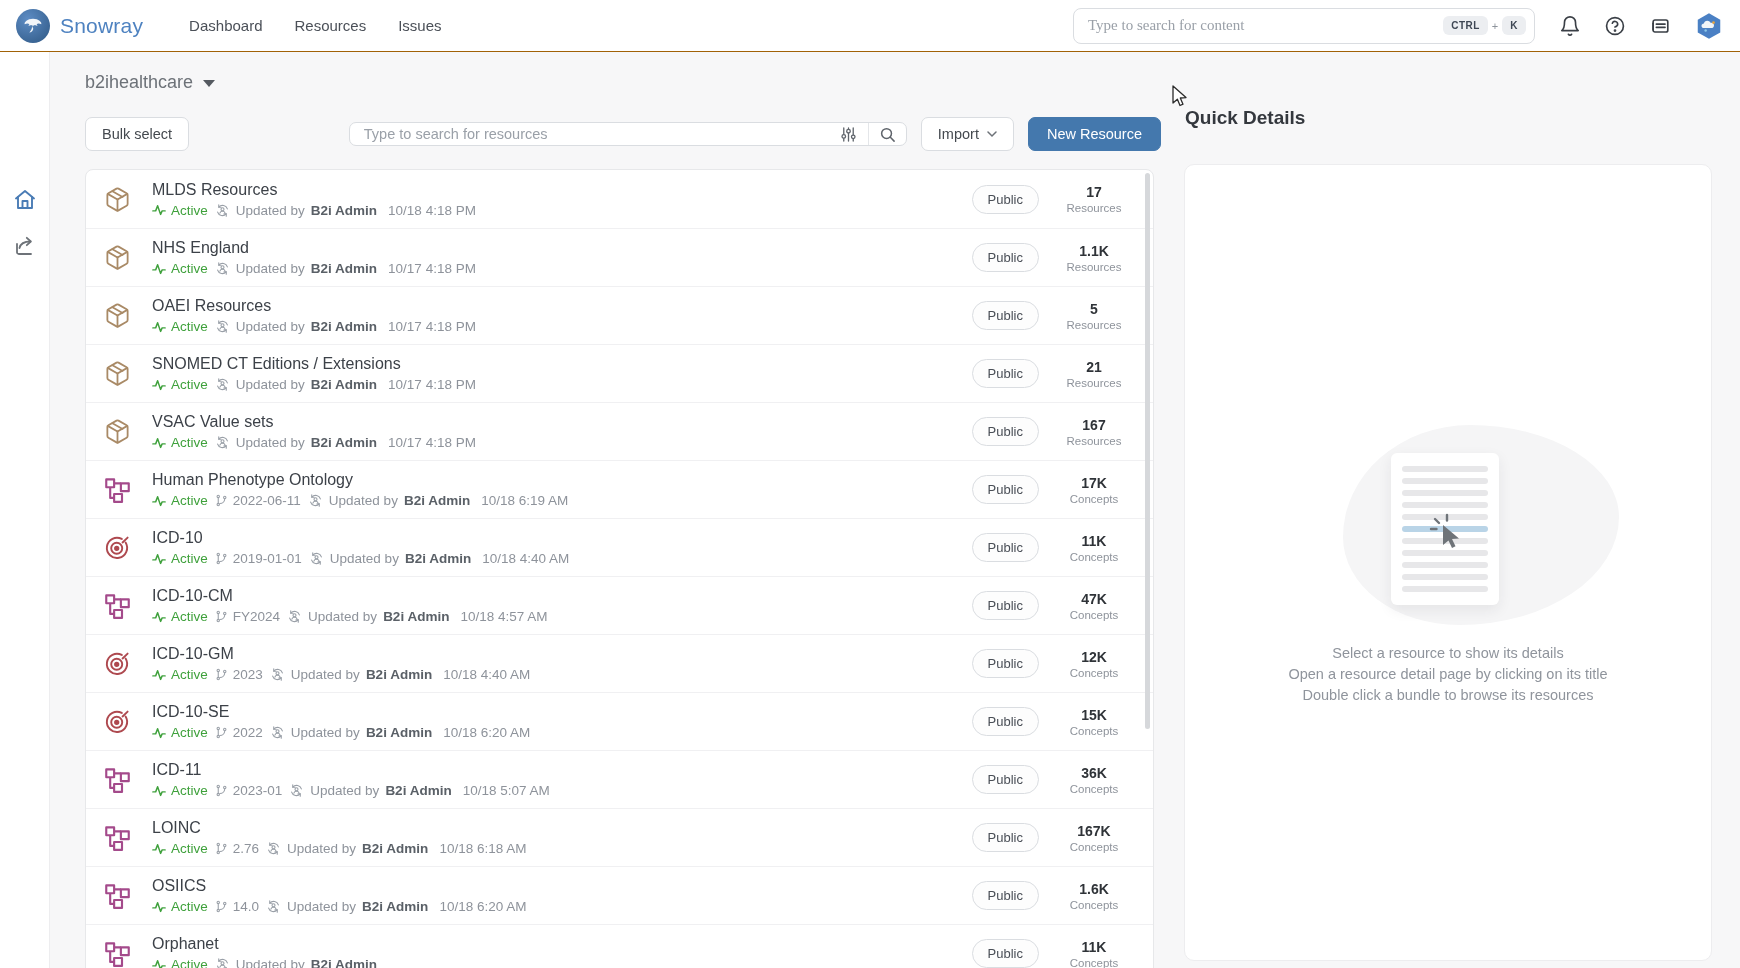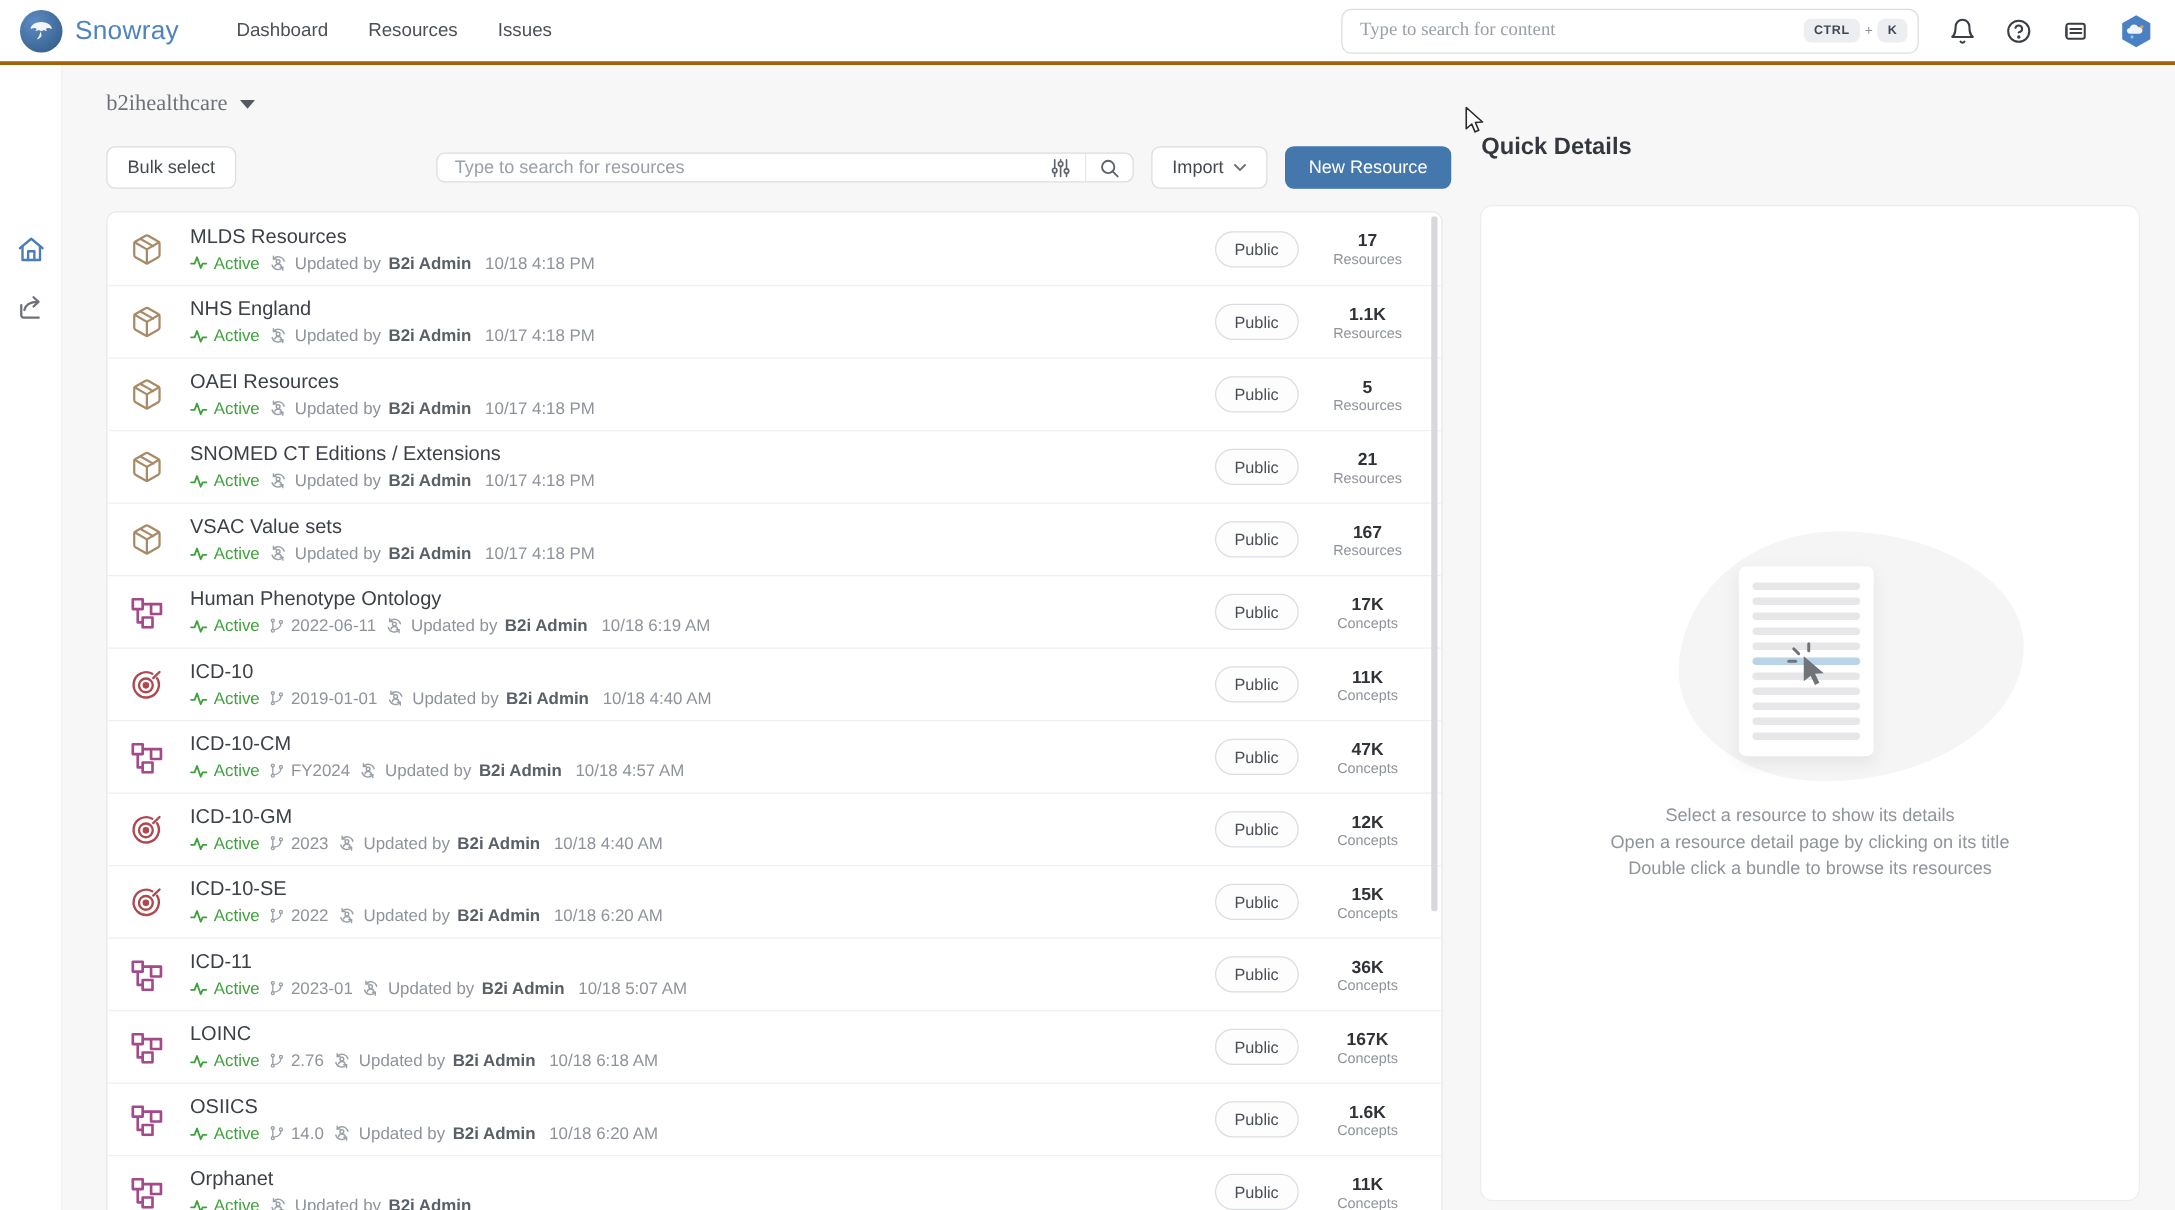--- a/index.html
+++ b/index.html
@@ -7,21 +7,21 @@
   body {
     position:relative;
     font-family:"Liberation Sans", sans-serif;
     background:#f7f7f8;
     color:#3c4148;
   }
 
   
   .navbar {
     position:absolute; left:0; top:0; width:1740px; height:52px;
-    background:#ffffff; border-bottom:3px solid #a16207;
+    background:#ffffff; border-bottom:1px solid #a16207;
     display:flex; align-items:center; padding:0 16px; z-index:20;
   }
   .brand { display:flex; align-items:center; gap:10px; cursor:pointer; }
   .brand-logo { width:34px; height:34px; border-radius:50%;
     background:radial-gradient(circle at 35% 30%, #5d8cc4, #2e5783); 
     display:flex; align-items:center; justify-content:center; }
   .brand-name { font-size:21px; color:#4e82c0; letter-spacing:.2px; }
   .nav-links { display:flex; gap:32px; margin-left:46px; }
   .nav-link { font-size:15px; color:#4b5058; cursor:pointer; }
   .nav-search {
@@ -44,21 +44,21 @@
     background:#ffffff; border-right:1px solid #ededef;
     display:flex; flex-direction:column; align-items:center; padding-top:136px; gap:22px;
   }
   .side-icon { width:24px; height:24px; cursor:pointer; display:flex; }
   .side-icon.home { color:#4a7cb5; }
   .side-icon.share { color:#6d7278; }
 
   
   .workspace {
     position:absolute; left:85px; top:72px;
-    display:flex; align-items:center; gap:10px; cursor:pointer;font-family:Liberation Serif, serif;
+    display:flex; align-items:center; gap:10px; cursor:pointer;
   }
   .workspace-name { font-size:18px; color:#6d7278; }
   .caret-down { width:0; height:0; border-left:6px solid transparent;
     border-right:6px solid transparent; border-top:7px solid #555a61; margin-top:2px; }
 
   
   .toolbar { position:absolute; left:85px; top:116px; width:1076px; height:36px;
     display:flex; align-items:center; }
   .btn {
     height:34px; border:1px solid #dadde1; border-radius:7px; background:#fff;

